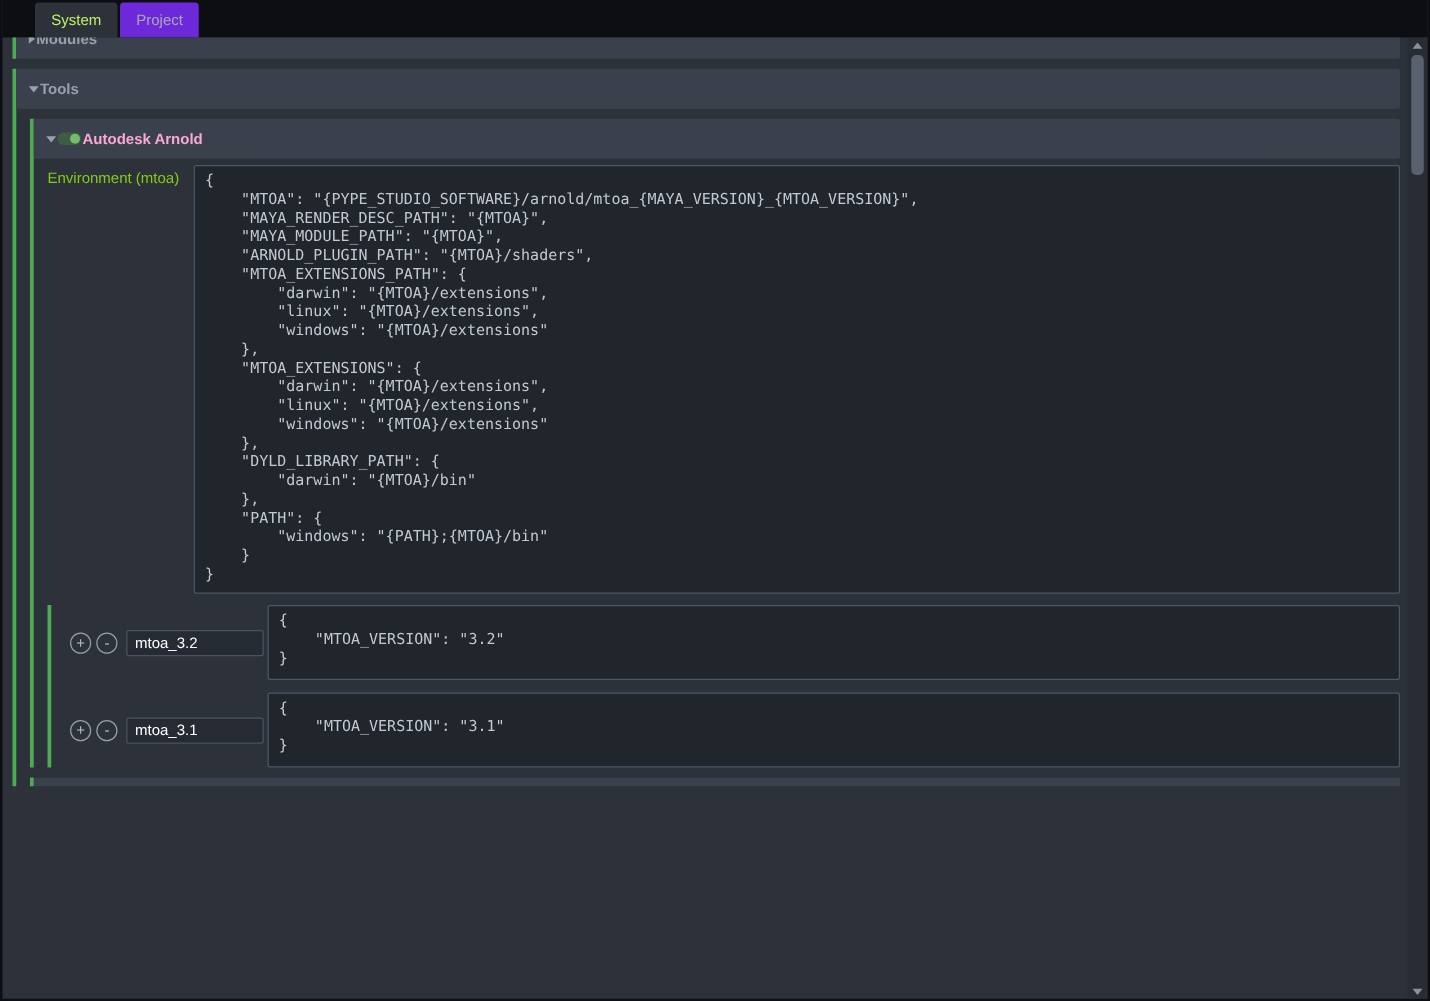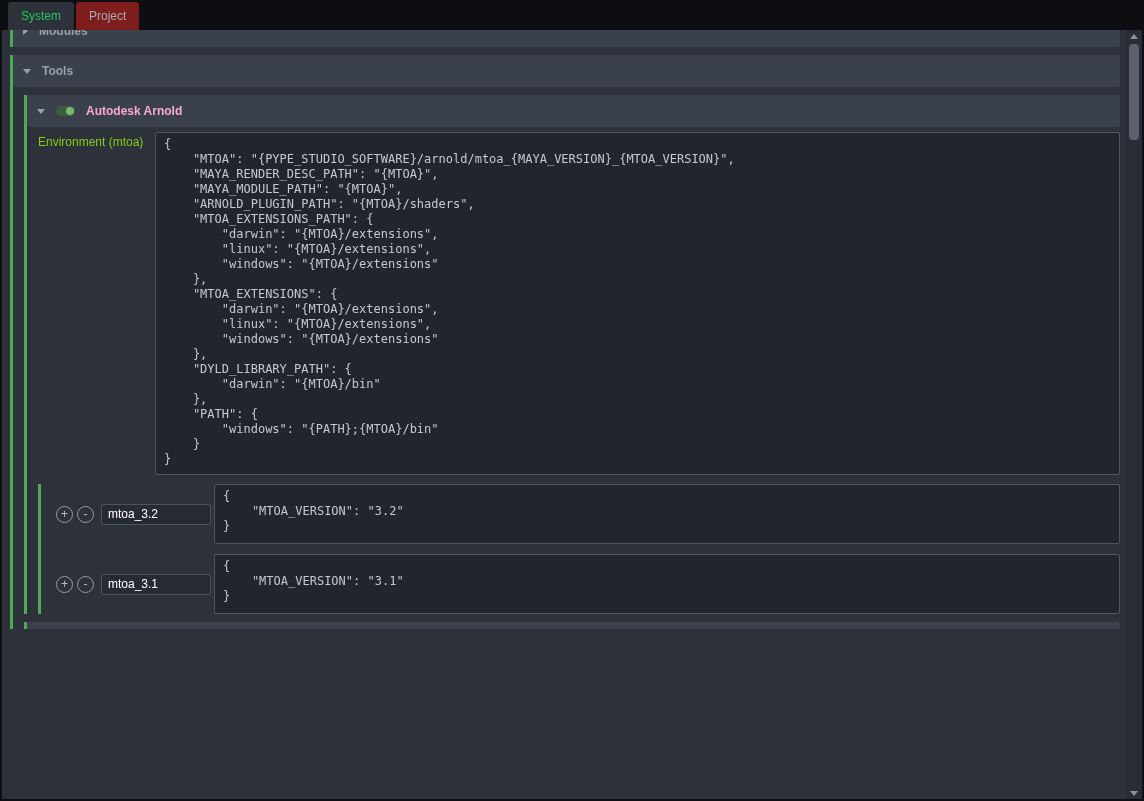--- a/index.html
+++ b/index.html
@@ -5,42 +5,42 @@
   * { margin:0; padding:0; box-sizing:border-box; }
   html,body { width:1144px; height:801px; overflow:hidden; background:#0d0f12;
               font-family:"Liberation Sans", sans-serif; }
   .window { width:1144px; height:801px; display:flex; flex-direction:column;
             background:#2c313a; border-left:2px solid #0d0f12; border-right:2px solid #0d0f12;
             border-bottom:2px solid #0d0f12; }
 
   
   .tabbar { height:30px; background:#0c0e11; display:flex; align-items:flex-end;
             padding-left:6px; flex:none; }
-  .tab { padding:7px 13px 7px; font-size:12px; color:#a6abb3; background:#7f1d1d;
+  .tab { padding:7px 13px 7px; font-size:12px; color:#a6abb3; background:#6d28d9;
          border-radius:3px 3px 0 0; margin-right:2px; cursor:default; }
-  .tab.active { background:#2c313a; color:#22c55e; }
+  .tab.active { background:#2c313a; color:#bef264;margin-left:20px; }
 
   
   .main { flex:1; position:relative; overflow:hidden; }
   .scrollarea { position:absolute; left:0; top:0; right:16px; bottom:0;
                 overflow:hidden; padding:0 6px 0 8px; }
 
   .scrollbar { position:absolute; right:0; top:0; width:16px; bottom:0;
                background:#282c34; display:flex; flex-direction:column; align-items:center; }
   .sb-btn { width:16px; height:12px; display:flex; align-items:center; justify-content:center; flex:none; }
   .tri-up   { width:0; height:0; border-left:4px solid transparent; border-right:4px solid transparent; border-bottom:5px solid #8a919d; }
   .tri-down { width:0; height:0; border-left:4px solid transparent; border-right:4px solid transparent; border-top:5px solid #8a919d; }
   .sb-thumb { width:10px; height:96px; margin-top:2px; background:#59616e; border-radius:4px; flex:none; }
   .sb-spacer { flex:1; }
 
   
   .group { border-left:3px solid #4faa55; margin-bottom:8px; }
   .group.modules { margin-top:-15px; }
   .group-header { height:32px; background:#3a414c; border-radius:2px;
-                  display:flex; align-items:center; padding:0 10px; gap:11px; cursor:default; }
+                  display:flex; align-items:center; padding:0 10px; gap:1px; cursor:default; }
   .group-header.slim { height:30px; }
   .group-title { font-size:12px; font-weight:bold; color:#98a0ab; }
   .group-title.studio { color:#f9a8d4; }
 
   .chev { width:0; height:0; display:inline-block; flex:none; }
   .chev.right { border-top:4px solid transparent; border-bottom:4px solid transparent; border-left:5px solid #98a0ab; }
   .chev.down  { border-left:4px solid transparent; border-right:4px solid transparent; border-top:5px solid #98a0ab; }
 
   .toggle { width:19px; height:10px; border-radius:5px; background:#3d5c40;
             position:relative; flex:none; }

